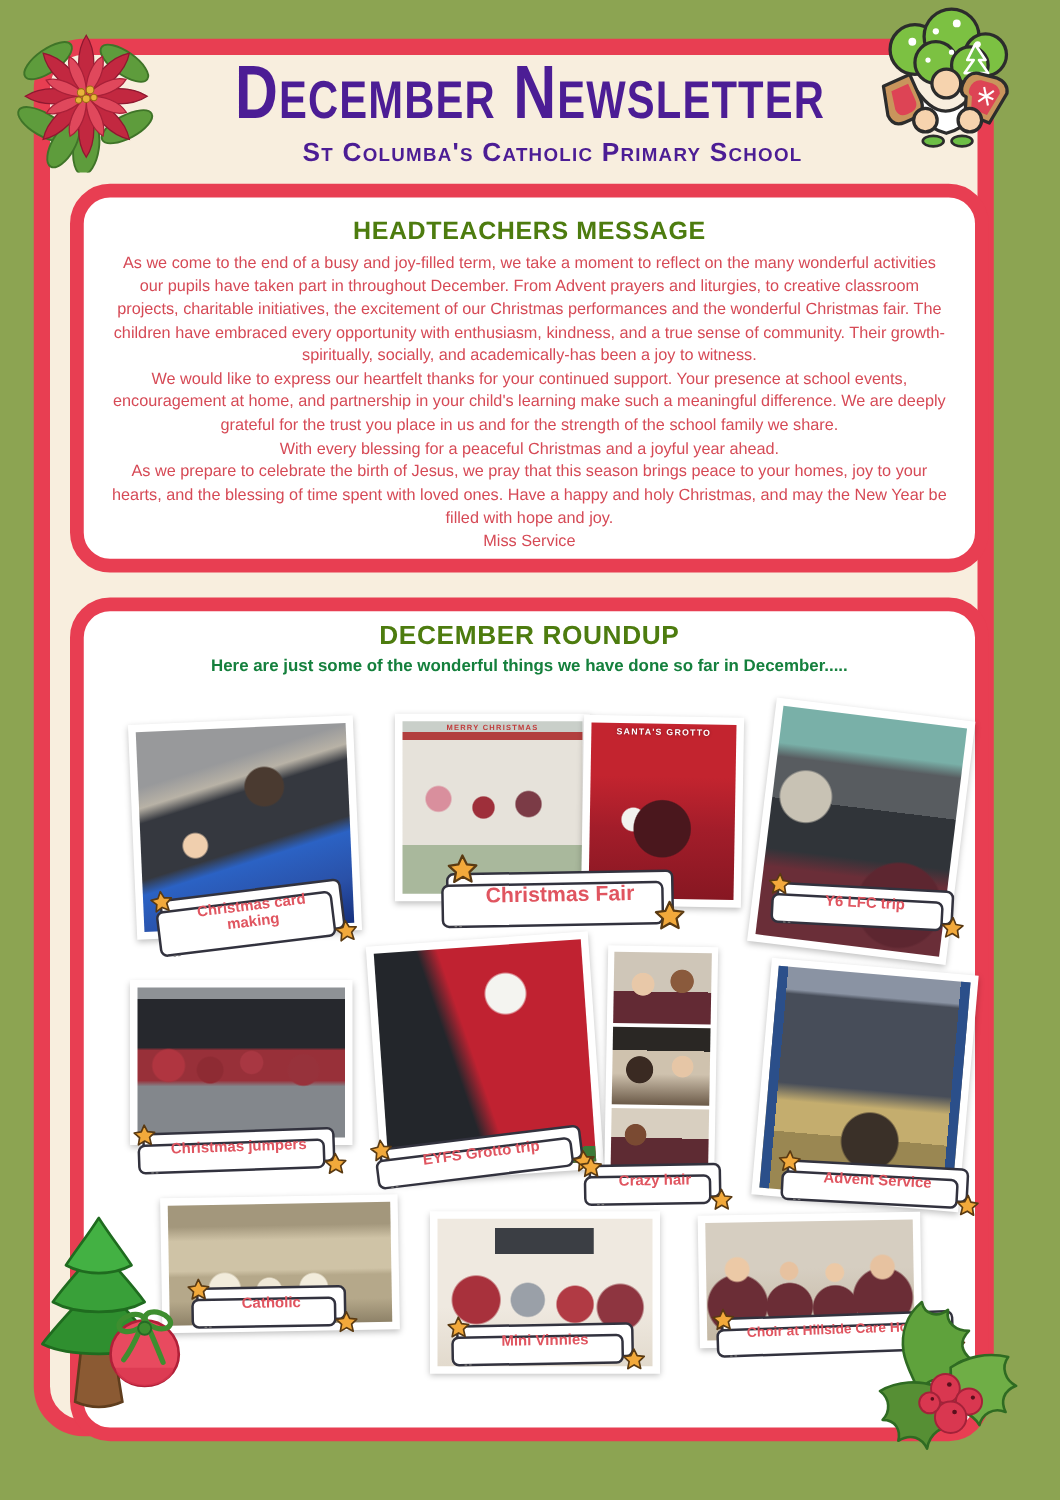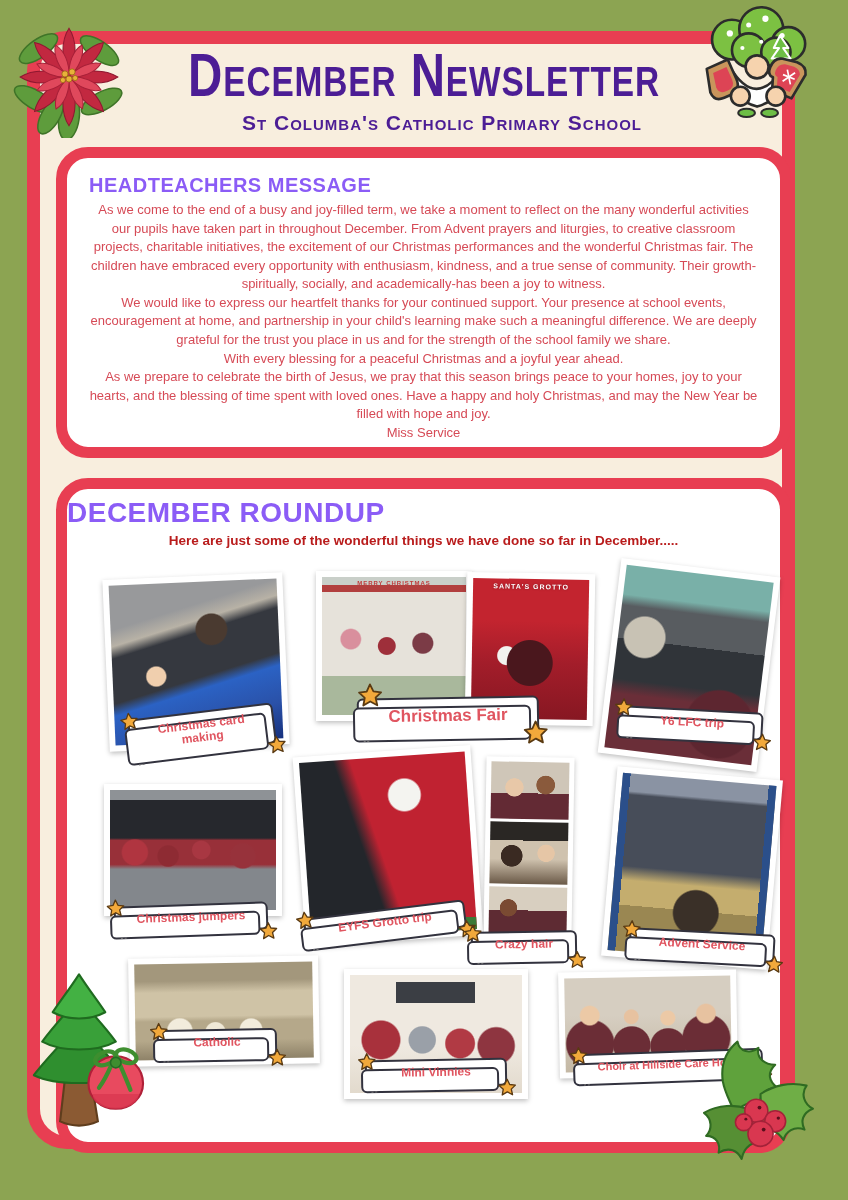--- a/index.html
+++ b/index.html
@@ -16,24 +16,24 @@
     transform:scale(.88,1.12);transform-origin:center top;margin:0;line-height:1;}
   .subtitle{font-size:21px;font-weight:700;font-variant:small-caps;letter-spacing:1px;
     margin:14px 0 0 0;line-height:1;padding-left:36px;}
 
   
   .card{position:absolute;left:56px;width:735px;background:#fff;border:11px solid #E83E52;
     border-radius:32px;box-sizing:border-box;}
   .card.message-card{top:147px;height:311px;padding:8px 22px;}
   .card.roundup-card{top:478px;height:675px;}
 
-  .card-heading{margin:8px 0 4px 0;color:#8b5cf6;font-size:20px;
+  .card-heading{margin:8px 0 4px 0;text-align:center;color:#4d7c0f;font-size:20px;
     font-weight:700;letter-spacing:.5px;}
   .message-body p{margin:0;color:#D64A56;font-size:13px;line-height:1.43;text-align:center;font-weight:500;}
-  .roundup-intro{margin:4px 0 0 0;text-align:center;color:#b91c1c;font-size:13.5px;font-weight:600;}
+  .roundup-intro{margin:4px 0 0 0;text-align:center;color:#15803d;font-size:13.5px;font-weight:600;}
 
   
   .photos{position:absolute;inset:0;}
   .photo{position:absolute;background:#fff;padding:6px;box-sizing:border-box;
     box-shadow:0 2px 5px rgba(0,0,0,.25);}
   .photo .img{width:100%;height:100%;}
   .strip{position:absolute;display:flex;flex-direction:column;gap:3px;background:#fff;
     padding:5px;box-sizing:border-box;box-shadow:0 2px 5px rgba(0,0,0,.25);}
   .strip .img{width:100%;}
 
@@ -148,21 +148,21 @@
     <div class="message-body">
       <p>As we come to the end of a busy and joy-filled term, we take a moment to reflect on the many wonderful activities our pupils have taken part in throughout December. From Advent prayers and liturgies, to creative classroom projects, charitable initiatives, the excitement of our Christmas performances and the wonderful Christmas fair. The children have embraced every opportunity with enthusiasm, kindness, and a true sense of community. Their growth-spiritually, socially, and academically-has been a joy to witness.</p>
       <p>We would like to express our heartfelt thanks for your continued support. Your presence at school events, encouragement at home, and partnership in your child's learning make such a meaningful difference. We are deeply grateful for the trust you place in us and for the strength of the school family we share.</p>
       <p>With every blessing for a peaceful Christmas and a joyful year ahead.</p>
       <p>As we prepare to celebrate the birth of Jesus, we pray that this season brings peace to your homes, joy to your hearts, and the blessing of time spent with loved ones. Have a happy and holy Christmas, and may the New Year be filled with hope and joy.</p>
       <p>Miss Service</p>
     </div>
   </div>
 
   <div class="card roundup-card">
-    <h3 class="card-heading" style="font-size:28px;">DECEMBER ROUNDUP</h3>
+    <h3 class="card-heading" style="font-size:21px;">DECEMBER ROUNDUP</h3>
     <p class="roundup-intro">Here are just some of the wonderful things we have done so far in December.....</p>
 
     <div class="photos">
 
       <div class="photo ph1" style="left:39px;top:87px;width:180px;height:172px;transform:rotate(-2.5deg);">
           <div class="img"></div>
         </div>
       <div class="tag" style="left:62px;top:222px;width:146px;transform:rotate(-7deg);">
         <svg class="star sl">
             <use href="#star-sym"></use>

